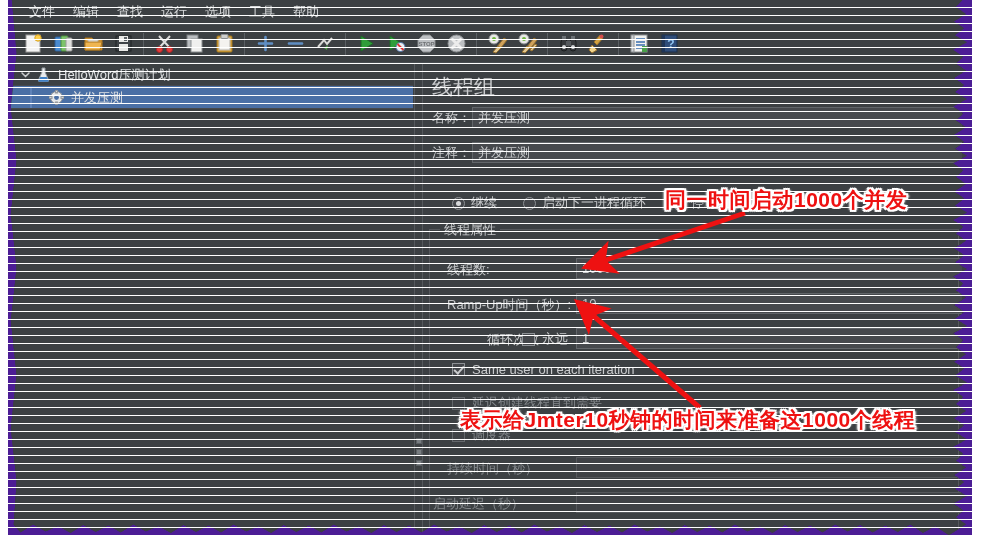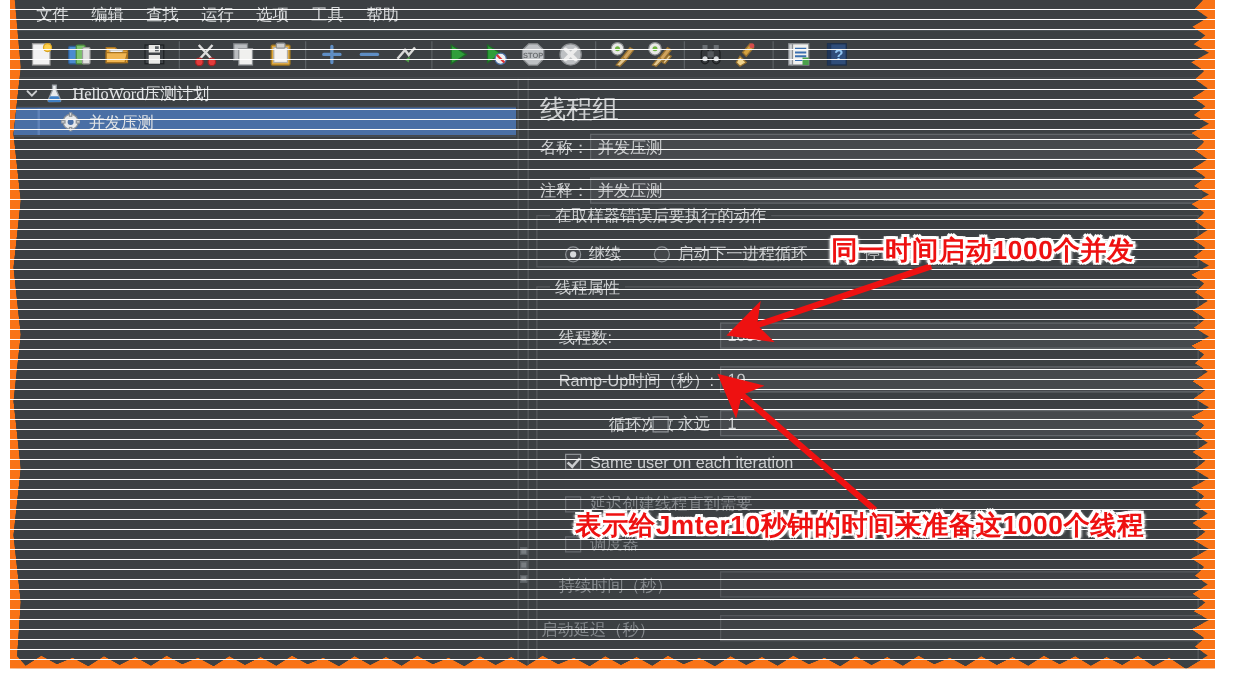--- a/index.html
+++ b/index.html
@@ -12,21 +12,21 @@
   #app {
     position: absolute;
     left: 0; top: 0;
     width: 990px; height: 557px;
   }
   
   .window {
     position: absolute;
     left: 8px; top: 0px;
     width: 964px; height: 535px;
-    background: #f97316;
+    background: #4c1d95;
     -webkit-mask-image:
       repeating-linear-gradient(to bottom, #000 0 7px, transparent 7px 8px);
     filter: drop-shadow(2px 3px 4px rgba(0,0,0,0.35));
     overflow: hidden;
   }
   .window-inner {
     position: absolute; inset: 0;
     background: #3c4043;
     clip-path: polygon(
       0.4% 0%, 99.0% 0%, 98.3% 1.3%, 99.4% 2.6%, 98.1% 4.0%, 99.2% 5.3%,
@@ -124,21 +124,20 @@
     overflow: hidden;
   }
   .tree-row {
     display: flex; align-items: center;
     height: 23px;
     padding-left: 8px;
     color: #dfe1e3;
     font-size: 13px;
     white-space: nowrap;
     cursor: default;
-    font-family: Liberation Serif, serif;
   }
   .tree-row.selected {
     background: #4a6fa5;
   }
   .tree-row.child { padding-left: 38px; position: relative;}
   .tree-row.child::before {
     content: "";
     position: absolute;
     left: 20px; top: 1px;
     width: 2px; height: 21px;
@@ -515,23 +514,20 @@
             <div class="field-row" style="top:44px;">
               <span class="field-label">名称：</span>
             </div>
             <div class="text-input" style="left:48px; top:44px; width:520px;">并发压测</div>
 
             <div class="field-row" style="top:79px;">
               <span class="field-label">注释：</span>
             </div>
             <div class="text-input" style="left:48px; top:79px; width:520px;">并发压测</div>
 
-            <div class="groupbox" style="left:5px; top:109px; width:530px; height:42px;">
-              <span class="gb-title">在取样器错误后要执行的动作</span>
-            </div>
             <div class="radio-row" style="left:28px; top:131px;">
               <span class="radio checked"></span>
               <span>继续</span>
               <span class="radio-gap"></span>
               <span class="radio"></span>
               <span>启动下一进程循环</span>
               <span class="radio-gap"></span>
               <span class="radio"></span>
               <span>停止</span>
             </div>

